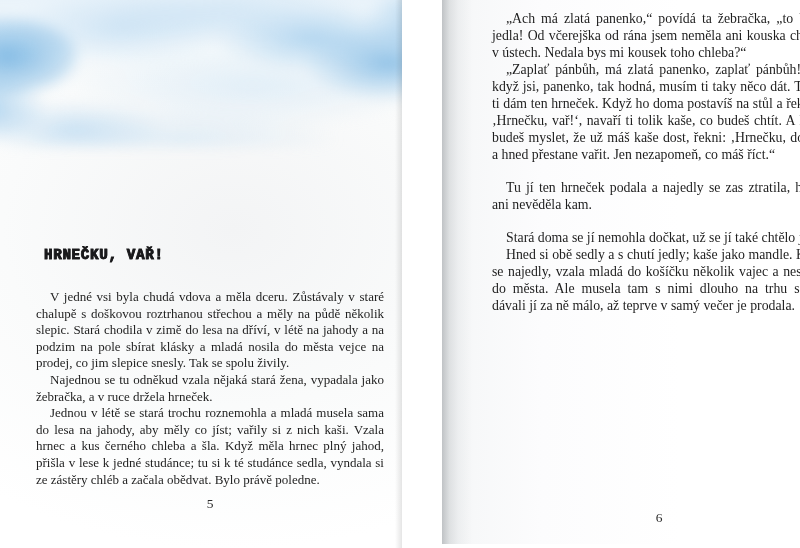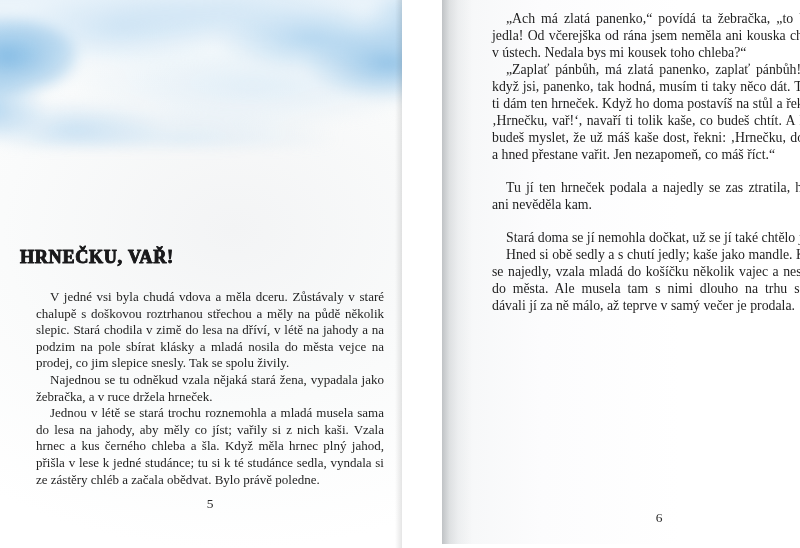--- a/index.html
+++ b/index.html
@@ -38,24 +38,24 @@
       radial-gradient(ellipse 150px 50px at 32% 32%, rgba(180,214,240,0.55), transparent 75%),
       radial-gradient(ellipse 180px 42px at 55% 24%, rgba(186,217,241,0.50), transparent 75%),
       radial-gradient(ellipse 140px 46px at 73% 38%, rgba(143,195,233,0.65), transparent 72%),
       radial-gradient(ellipse 120px 55px at 89% 52%, rgba(111,176,224,0.75), transparent 72%),
       radial-gradient(ellipse 95px 50px  at 98% 28%, rgba(130,188,230,0.70), transparent 72%),
       radial-gradient(ellipse 230px 55px at 60% 66%, rgba(200,226,245,0.45), transparent 78%),
       radial-gradient(ellipse 210px 45px at 45% 96%, rgba(190,220,242,0.38), transparent 76%),
       linear-gradient(to bottom, rgba(195,222,243,0.45), rgba(220,238,250,0.2) 45%, transparent 75%);
   }
   .story-title {
-    position: absolute; left: 20px; top: 247px;
-    font-family: Liberation Serif, serif;
+    position: absolute; left: 44px; top: 247px;
+    font-family: Liberation Mono, monospace;
     font-weight: bold;
-    font-size: 18px;
+    font-size: 14px;
     letter-spacing: 0.8px;
     color: #1a1a1c;
     -webkit-text-stroke: 0.9px #1a1a1c;
     text-shadow: 0.5px 0 0 #1a1a1c;
     white-space: nowrap;
   }
   .left-text {
     position: absolute; left: 36px; top: 289px; width: 348px;
     font-size: 13px; line-height: 16.6px;
     color: #1e1e1e;

